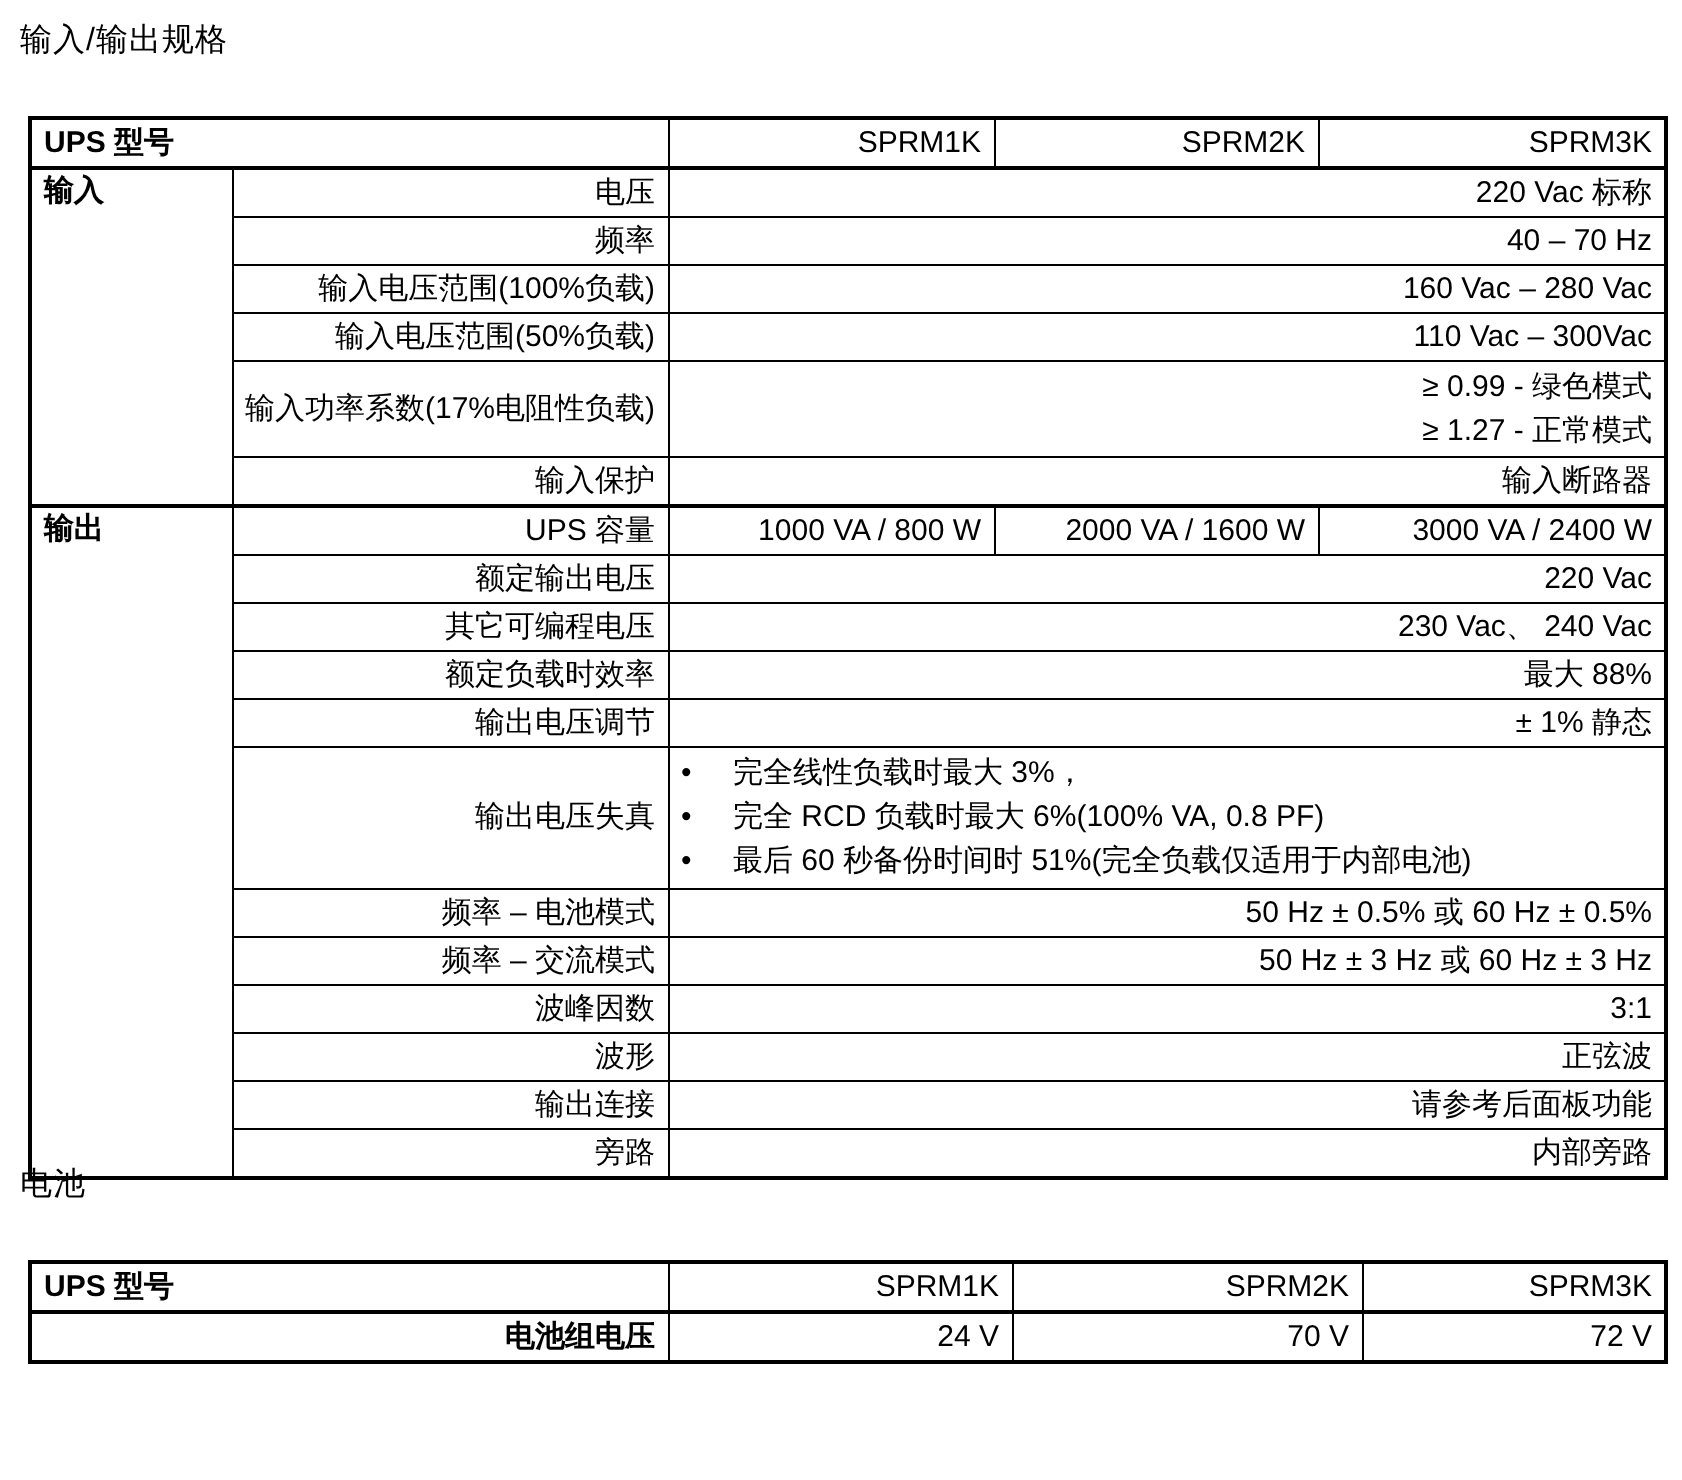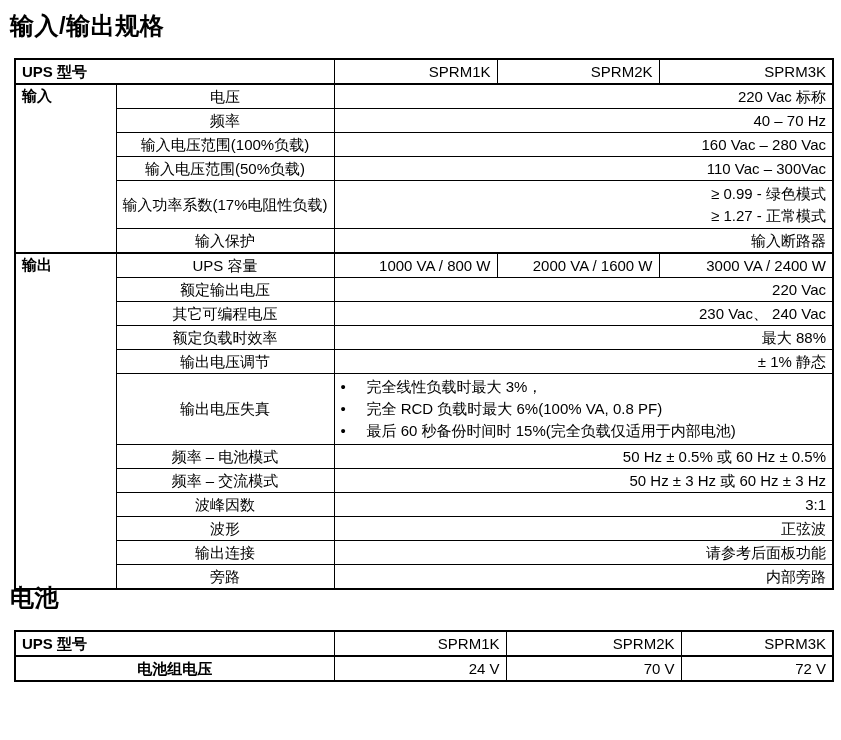--- a/index.html
+++ b/index.html
@@ -8,22 +8,22 @@
     width: 841px;
     height: 740px;
     background: #ffffff;
     font-family: "Liberation Sans", sans-serif;
     color: #000000;
     overflow: hidden;
   }
   .doc-title {
     position: absolute;
     left: 10px;
-    font-size: 24px;
-    font-weight: bold;
+    font-size: 16px;
+    font-weight: normal;
     letter-spacing: 0.5px;
   }
   #title-io { top: 10px; }
   #title-battery { top: 582px; }
 
   table.spec {
     position: absolute;
     left: 14px;
     border-collapse: collapse;
     table-layout: fixed;
@@ -39,21 +39,21 @@
     height: 21px;
     line-height: 20px;
     overflow: hidden;
   }
   table.spec { border: 2px solid #000000; padding-left: 44px; }
   tr.header-row td { border-bottom: 2px solid #000000; }
   tr.section-sep td { border-top: 2px solid #000000; margin-top: 39px; }
 
   td.bold { font-weight: bold; }
   td.section-cell { vertical-align: top; padding-top: 3px; font-weight: bold; }
-  td.label-cell { text-align: center; }
+  td.label-cell { text-align: right; }
   td.value-cell { text-align: right; }
   td.bullet-cell { text-align: left; padding: 3px 6px 3px 14px; }
   .bullet-line { display: flex; line-height: 22px; }
   .bullet-mark { width: 26px; flex: 0 0 26px; text-align: left; }
   .two-line div { line-height: 22px; }
 </style>
 </head>
 <body>
 
 <div class="page">
@@ -134,21 +134,21 @@
           <div class="bullet-line">
             <span class="bullet-mark">•</span>
             <span>完全线性负载时最大 3%，</span>
           </div>
           <div class="bullet-line">
             <span class="bullet-mark">•</span>
             <span>完全 RCD 负载时最大 6%(100% VA, 0.8 PF)</span>
           </div>
           <div class="bullet-line">
             <span class="bullet-mark">•</span>
-            <span>最后 60 秒备份时间时 15%(完全负载仅适用于内部电池)</span>
+            <span>最后 60 秒备份时间时 51%(完全负载仅适用于内部电池)</span>
           </div>
         </td>
       </tr>
       <tr>
         <td class="label-cell">频率 – 电池模式</td>
         <td colspan="3" class="value-cell">50 Hz ± 0.5%  或  60 Hz ± 0.5%</td>
       </tr>
       <tr>
         <td class="label-cell">频率 – 交流模式</td>
         <td colspan="3" class="value-cell">50 Hz ± 3 Hz  或  60 Hz ± 3 Hz</td>

